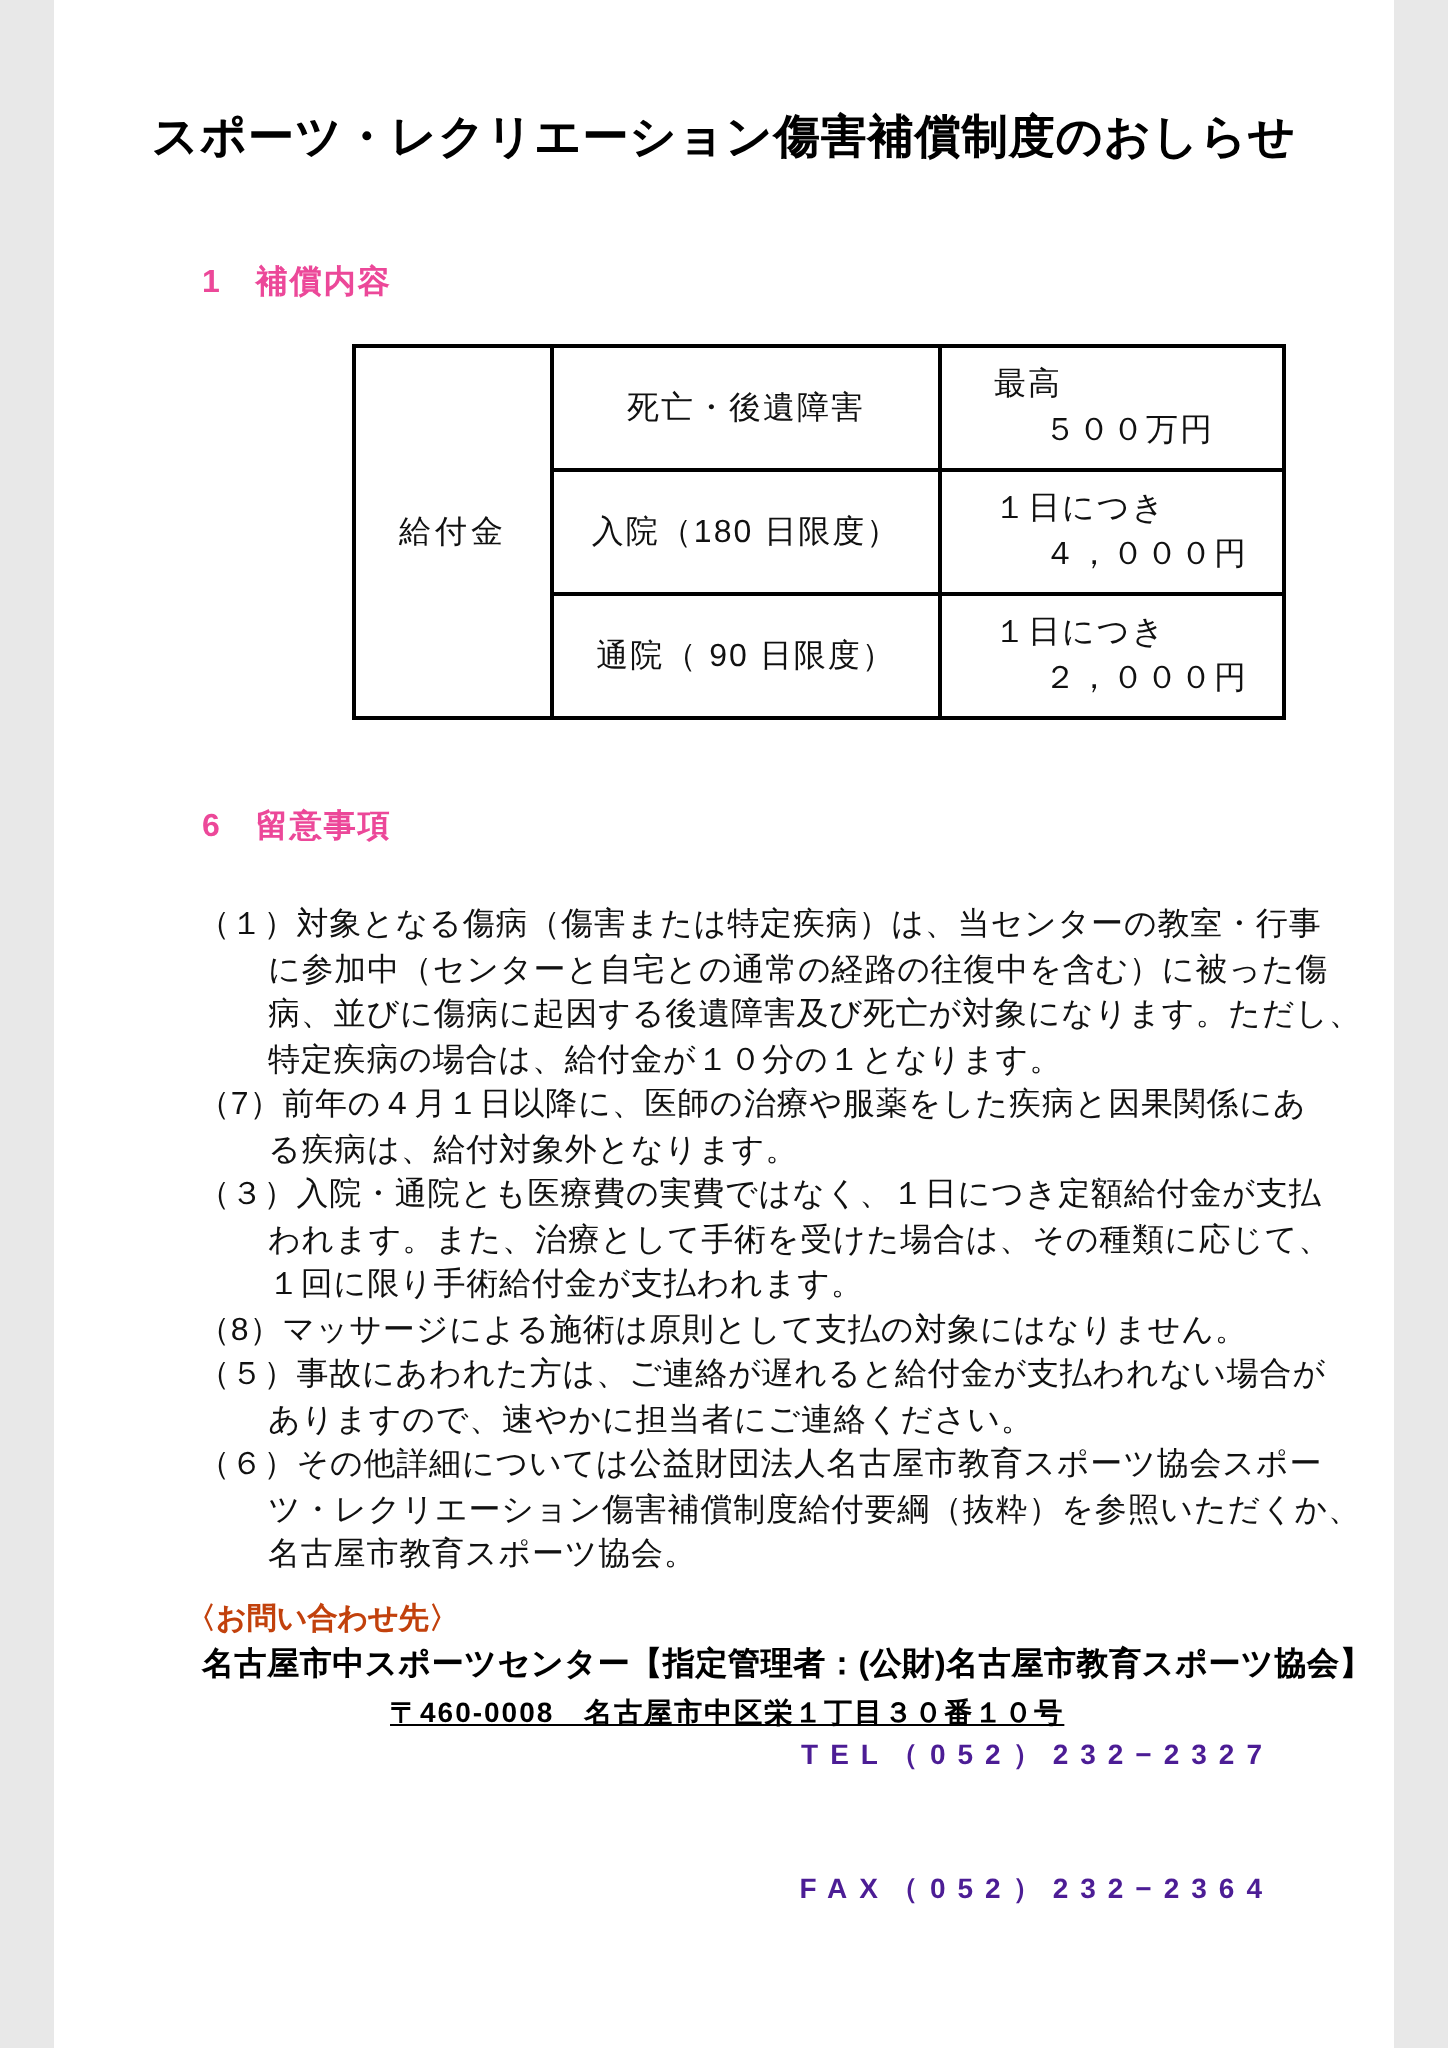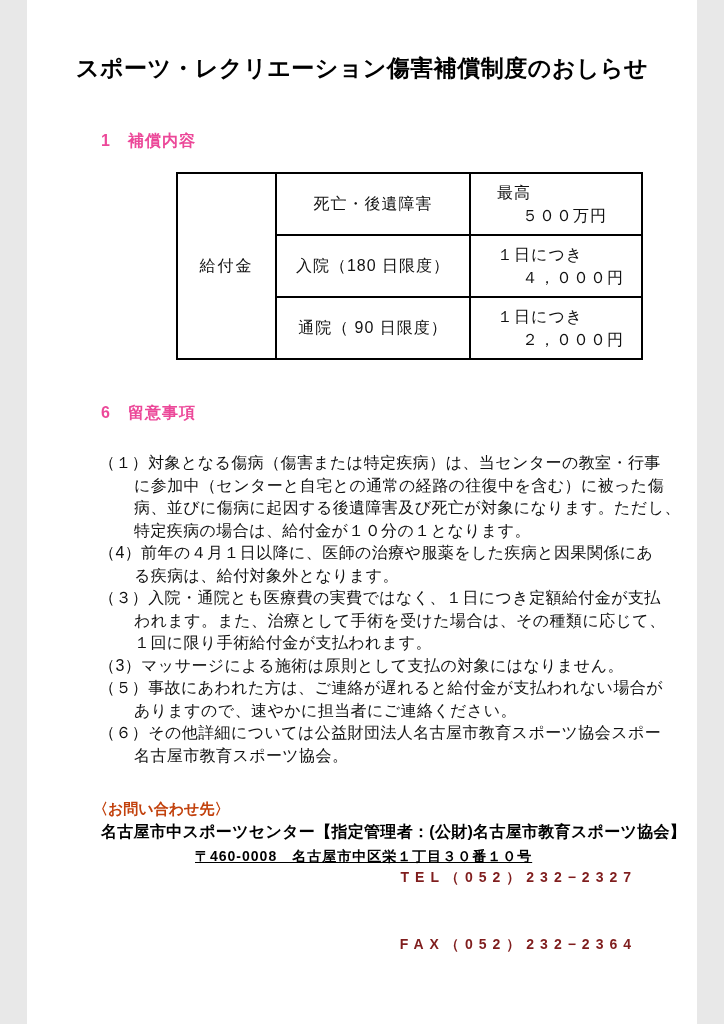--- a/index.html
+++ b/index.html
@@ -96,21 +96,21 @@
     color: #000000;
     text-decoration: underline;
   }
   .contact-tel, .contact-fax {
     position: absolute;
     right: 66px;
     font-size: 14px;
     font-weight: bold;
     letter-spacing: 6px;
     margin-right: -6px;
-    color: #7f1d1d;
+    color: #4c1d95;
   }
   .contact-tel { top: 869px; }
   .contact-fax { top: 892px; margin-top: 44px; }
 </style>
 </head>
 <body>
 
 <div class="page">
 
   <div class="title">スポーツ・レクリエーション傷害補償制度のおしらせ</div>
@@ -149,29 +149,30 @@
   </tbody>
     </table>
 
   <div class="sec-heading" id="sec2">6　留意事項</div>
 
   <div class="notes">
     <div class="note-line">（１）対象となる傷病（傷害または特定疾病）は、当センターの教室・行事</div>
     <div class="note-line cont">に参加中（センターと自宅との通常の経路の往復中を含む）に被った傷</div>
     <div class="note-line cont">病、並びに傷病に起因する後遺障害及び死亡が対象になります。ただし、</div>
     <div class="note-line cont">特定疾病の場合は、給付金が１０分の１となります。</div>
-    <div class="note-line">（4）前年の４月１日以降に、医師の治療や服薬をした疾病と因果関係にあ</div>
+    <div class="note-line">（7）前年の４月１日以降に、医師の治療や服薬をした疾病と因果関係にあ</div>
     <div class="note-line cont">る疾病は、給付対象外となります。</div>
     <div class="note-line">（３）入院・通院とも医療費の実費ではなく、１日につき定額給付金が支払</div>
     <div class="note-line cont">われます。また、治療として手術を受けた場合は、その種類に応じて、</div>
     <div class="note-line cont">１回に限り手術給付金が支払われます。</div>
-    <div class="note-line">（3）マッサージによる施術は原則として支払の対象にはなりません。</div>
+    <div class="note-line">（8）マッサージによる施術は原則として支払の対象にはなりません。</div>
     <div class="note-line">（５）事故にあわれた方は、ご連絡が遅れると給付金が支払われない場合が</div>
     <div class="note-line cont">ありますので、速やかに担当者にご連絡ください。</div>
     <div class="note-line">（６）その他詳細については公益財団法人名古屋市教育スポーツ協会スポー</div>
+    <div class="note-line cont">ツ・レクリエーション傷害補償制度給付要綱（抜粋）を参照いただくか、</div>
     <div class="note-line cont">名古屋市教育スポーツ協会。</div>
   </div>
 
   <div class="contact-heading">〈お問い合わせ先〉</div>
   <div class="contact-org">名古屋市中スポーツセンター【指定管理者：(公財)名古屋市教育スポーツ協会】</div>
   <div class="contact-address">〒460-0008　名古屋市中区栄１丁目３０番１０号</div>
   <div class="contact-tel">TEL（052）232−2327</div>
   <div class="contact-fax">FAX（052）232−2364</div>
 
 </div>

